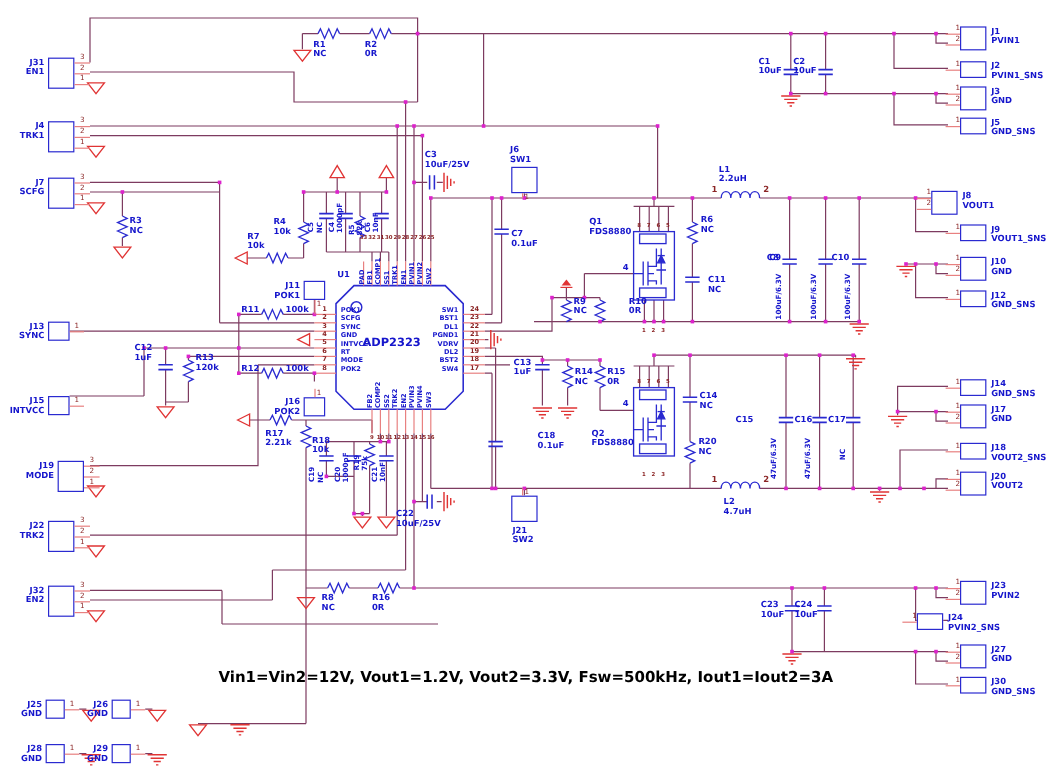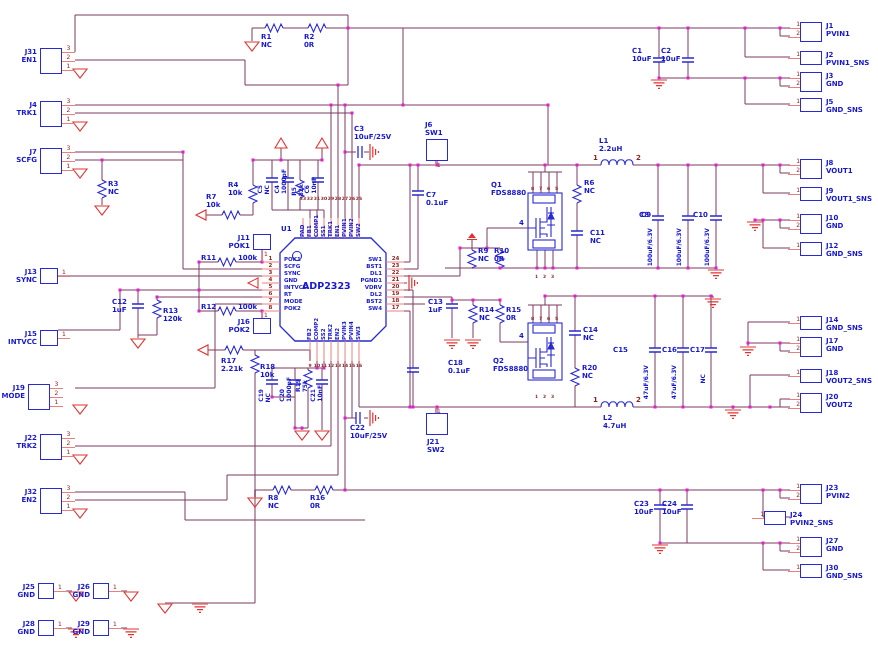--- a/index.html
+++ b/index.html
@@ -331,21 +331,21 @@
     </div>
 <div class="lbl one" style="left:238px;top:255px">
       <span>100k</span>
     </div>
 <div class="lbl one" style="left:201px;top:304px">
       <span>R12</span>
     </div>
 <div class="lbl one" style="left:238px;top:304px">
       <span>100k</span>
     </div>
-<div class="lbl" style="left:163px;top:308px">
+<div class="lbl" style="left:163px;top:295px">
       <span>R13</span>
       <span>120k</span>
     </div>
 <div class="lbl" style="left:221px;top:358px">
       <span>R17</span>
       <span>2.21k</span>
     </div>
 <div class="lbl" style="left:260px;top:364px">
       <span>R18</span>
       <span>10k</span>
@@ -355,21 +355,21 @@
       <span>NC</span>
     </div>
 <div class="lbl" style="left:310px;top:495px">
       <span>R16</span>
       <span>0R</span>
     </div>
 <div class="lbl" style="left:478px;top:248px">
       <span>R9</span>
       <span>NC</span>
     </div>
-<div class="lbl" style="left:494px;top:248px">
+<div class="lbl" style="left:524px;top:248px">
       <span>R10</span>
       <span>0R</span>
     </div>
 <div class="lbl" style="left:479px;top:307px">
       <span>R14</span>
       <span>NC</span>
     </div>
 <div class="lbl" style="left:506px;top:307px">
       <span>R15</span>
       <span>0R</span>
@@ -399,33 +399,33 @@
       <span>0.1uF</span>
     </div>
 <div class="lbl" style="left:590px;top:230px">
       <span>C11</span>
       <span>NC</span>
     </div>
 <div class="lbl" style="left:583px;top:327px">
       <span>C14</span>
       <span>NC</span>
     </div>
-<div class="lbl" style="left:112px;top:299px">
+<div class="lbl" style="left:112px;top:287px">
       <span>C12</span>
       <span>1uF</span>
     </div>
 <div class="lbl" style="left:428px;top:299px">
       <span>C13</span>
       <span>1uF</span>
     </div>
 <div class="lbl" style="left:448px;top:360px">
       <span>C18</span>
       <span>0.1uF</span>
     </div>
-<div class="lbl" style="left:350px;top:425px">
+<div class="lbl" style="left:330px;top:425px">
       <span>C22</span>
       <span>10uF/25V</span>
     </div>
 <div class="lbl" style="left:634px;top:501px">
       <span>C23</span>
       <span>10uF</span>
     </div>
 <div class="lbl" style="left:662px;top:501px">
       <span>C24</span>
       <span>10uF</span>
@@ -668,21 +668,21 @@
 <div class="conn" style="left:40px;top:330px">
       <div class="clabel cl-left">
         <span>J15</span>
         <span>INTVCC</span>
       </div>
       <div class="cbox b1l"></div>
       <div class="pins p-right1">
         <span>1</span>
       </div>
     </div>
-<div class="conn" style="left:28px;top:384px">
+<div class="conn" style="left:48px;top:384px">
       <div class="clabel cl-left">
         <span>J19</span>
         <span>MODE</span>
       </div>
       <div class="cbox b3"></div>
       <div class="pins p-right">
         <span>3</span>
         <span>2</span>
         <span>1</span>
       </div>
@@ -714,21 +714,21 @@
 <div class="conn" style="left:253px;top:234px">
       <div class="clabel cl-left">
         <span>J11</span>
         <span>POK1</span>
       </div>
       <div class="cbox bj"></div>
       <div class="pins p-bot">
         <span>1</span>
       </div>
     </div>
-<div class="conn" style="left:253px;top:318px">
+<div class="conn" style="left:253px;top:331px">
       <div class="clabel cl-left">
         <span>J16</span>
         <span>POK2</span>
       </div>
       <div class="cbox bj"></div>
       <div class="pins p-top">
         <span>1</span>
       </div>
     </div>
 <div class="conn" style="left:426px;top:139px">
@@ -786,21 +786,21 @@
 <div class="conn" style="left:800px;top:98px">
       <div class="clabel cl-right">
         <span>J5</span>
         <span>GND_SNS</span>
       </div>
       <div class="cbox b1r"></div>
       <div class="pins p-left1">
         <span>1</span>
       </div>
     </div>
-<div class="conn" style="left:800px;top:159px">
+<div class="conn" style="left:776px;top:159px">
       <div class="clabel cl-right">
         <span>J8</span>
         <span>VOUT1</span>
       </div>
       <div class="cbox b2r"></div>
       <div class="pins p-left">
         <span>1</span>
         <span>2</span>
       </div>
     </div>
@@ -953,13 +953,14 @@
       <div class="clabel cl-left">
         <span>J29</span>
         <span>GND</span>
       </div>
       <div class="cbox bg"></div>
       <div class="pins p-right1">
         <span>1</span>
       </div>
     </div>
 
+<div id="note">Vin1=Vin2=12V, Vout1=1.2V, Vout2=3.3V, Fsw=500kHz, Iout1=Iout2=3A</div>
 </div>
 
 </body></html>

